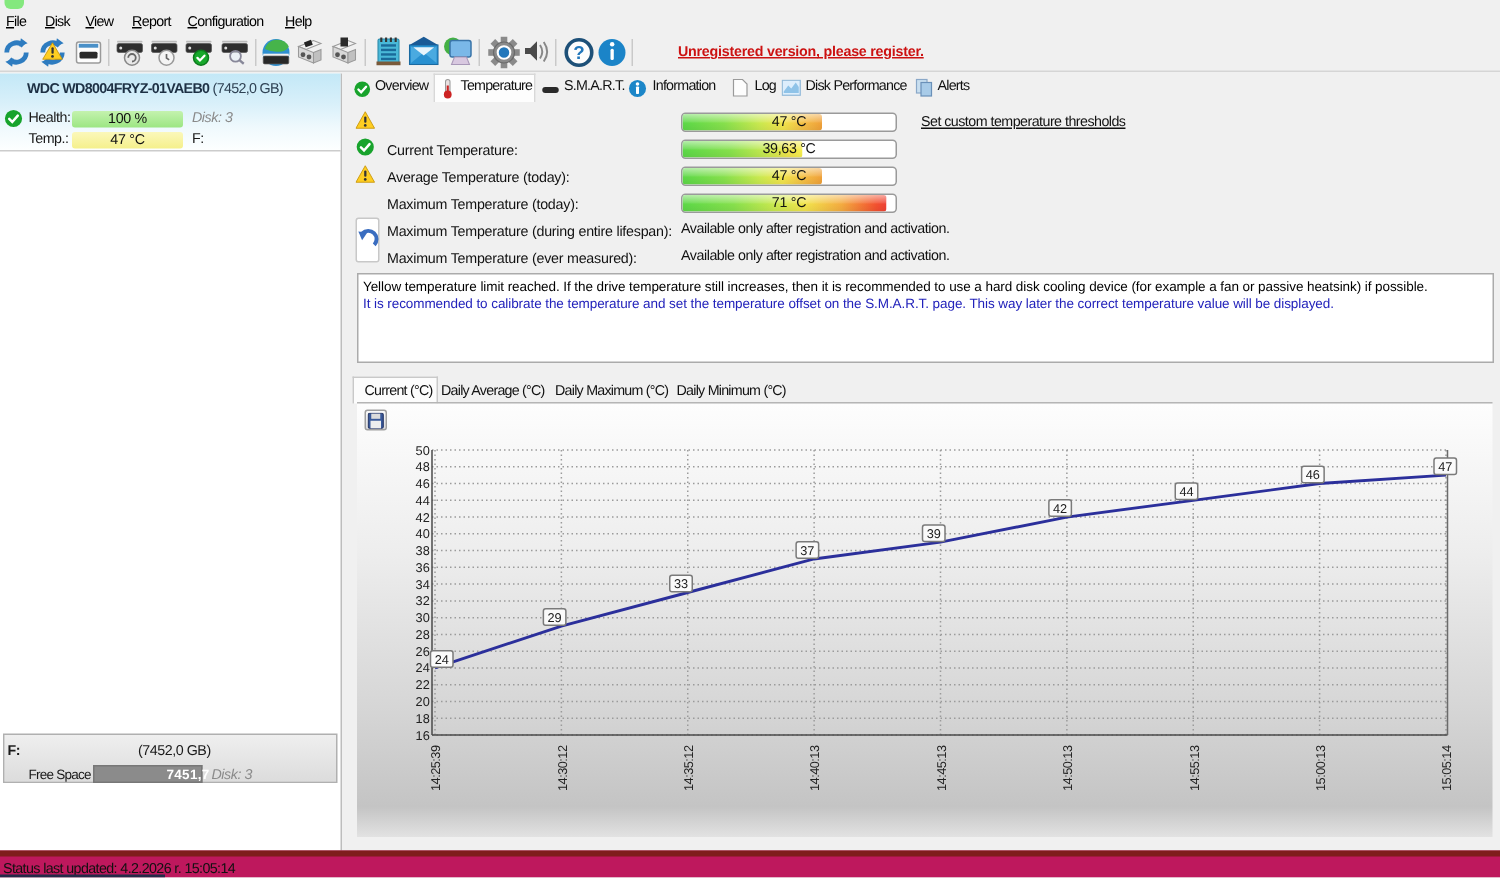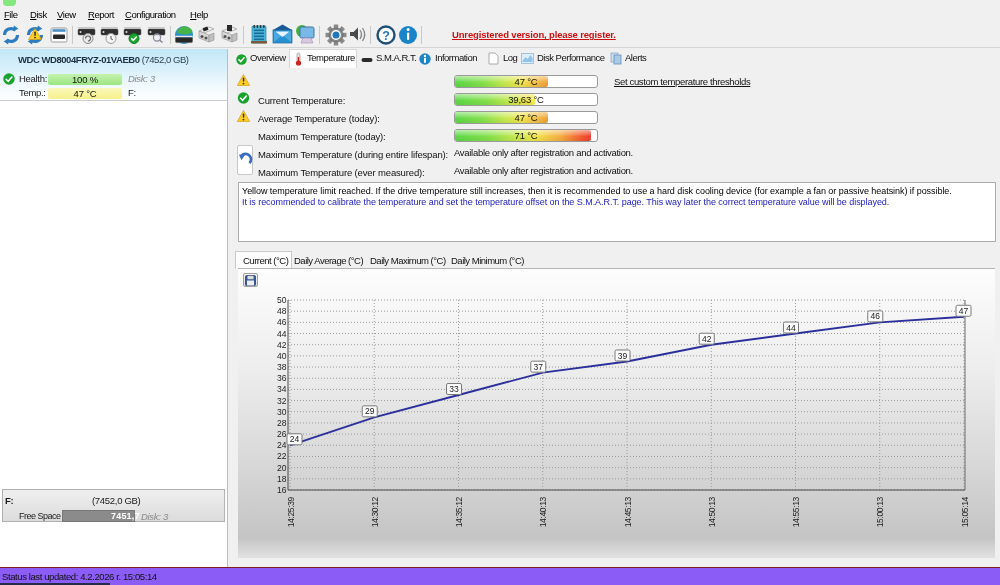--- a/index.html
+++ b/index.html
@@ -15,21 +15,21 @@
 .tsep { position:absolute; top:4px; width:1px; height:18px; background:#c9c9c9; }
 #reglink { position:absolute; left:452px; top:29px; font-size:9.5px; font-weight:bold; color:#cc1111; text-decoration:underline; letter-spacing:-0.15px; }
 
 #leftpanel { position:absolute; left:0; top:49px; width:228px; height:518px; background:#ffffff; border-right:1px solid #bdbdbd; }
 #diskitem { position:absolute; left:0; top:0; width:227px; height:52px; background:linear-gradient(180deg,#c3e8f7 0%,#d9f0fa 40%,#eff9fd 70%,#fdffff 100%); border-bottom:1px solid #cccccc; }
 #disktitle { position:absolute; left:18px; top:5px; font-size:9.5px; font-weight:bold; color:#1d3044; letter-spacing:-0.45px; white-space:nowrap; }
 .lrow { position:absolute; font-size:9.5px; color:#1a1a1a; letter-spacing:-0.3px; line-height:11px; }
 .lbar { position:absolute; left:48px; width:74px; height:11px; border-radius:2px; font-size:9.5px; text-align:center; line-height:11px; color:#111; letter-spacing:-0.2px; }
 #fbox { position:absolute; left:2px; top:440px; width:223px; height:33px; border:1px solid #b0b0b0; background:linear-gradient(180deg,#efefef,#dcdcdc); }
 
-#statusbar { position:absolute; left:0; top:567px; width:1000px; height:18px; background:#8b5cf6; border-top:1px solid #7f1d1d; }
+#statusbar { position:absolute; left:0; top:567px; width:1000px; height:18px; background:#be185d; border-top:4px solid #7f1d1d; }
 #statusbar div { position:absolute; left:2px; top:3px; font-size:9.5px; color:#111; letter-spacing:-0.4px; }
 #taskstrip { position:absolute; left:0; top:583px; width:110px; height:2px; background:#232c49; }
 
 #content { position:absolute; left:229px; top:49px; width:771px; height:518px; }
 .mtab { position:absolute; top:5px; height:14px; font-size:9.5px; color:#111; letter-spacing:-0.5px; line-height:11px;text-align:center; }
 #seltab { position:absolute; left:60px; top:0px; width:68px; height:19px; background:#fdfdfd; border:1px solid #d8d8d8; border-bottom:none; }
 .trow { position:absolute; left:9px; font-size:9.5px; color:#111; letter-spacing:-0.15px; line-height:12px;margin-top:20px; }
 .ticon { position:absolute; left:8px; width:13px; height:12px; }
 .tbar { position:absolute; left:225px; width:144px; height:13px; border:1px solid #9a9a9a; border-radius:3px; background:#fff; font-size:9.5px; text-align:center; line-height:12px; color:#111; letter-spacing:-0.2px; }
 .tbar i { position:absolute; left:0; top:0; height:11px; border-radius:2px; font-style:normal; }

